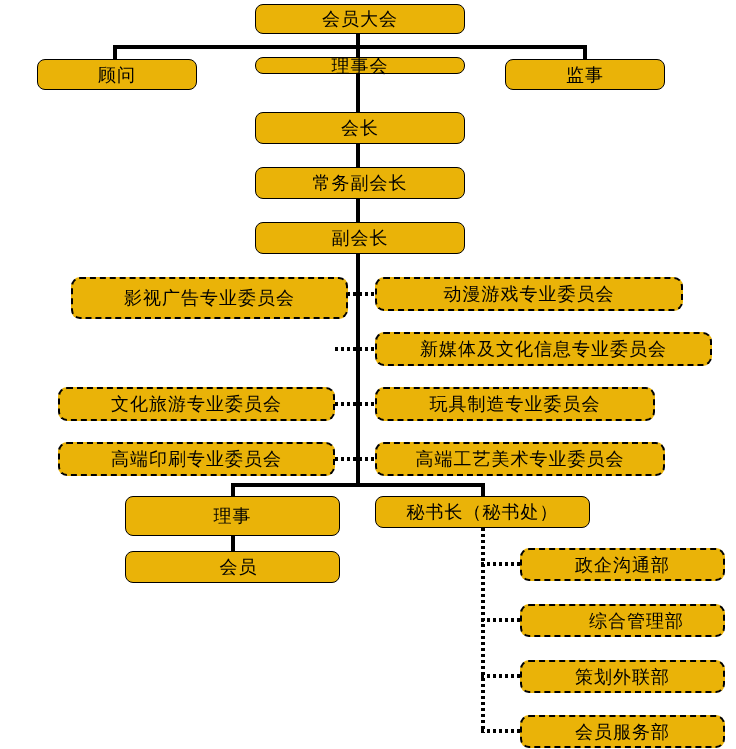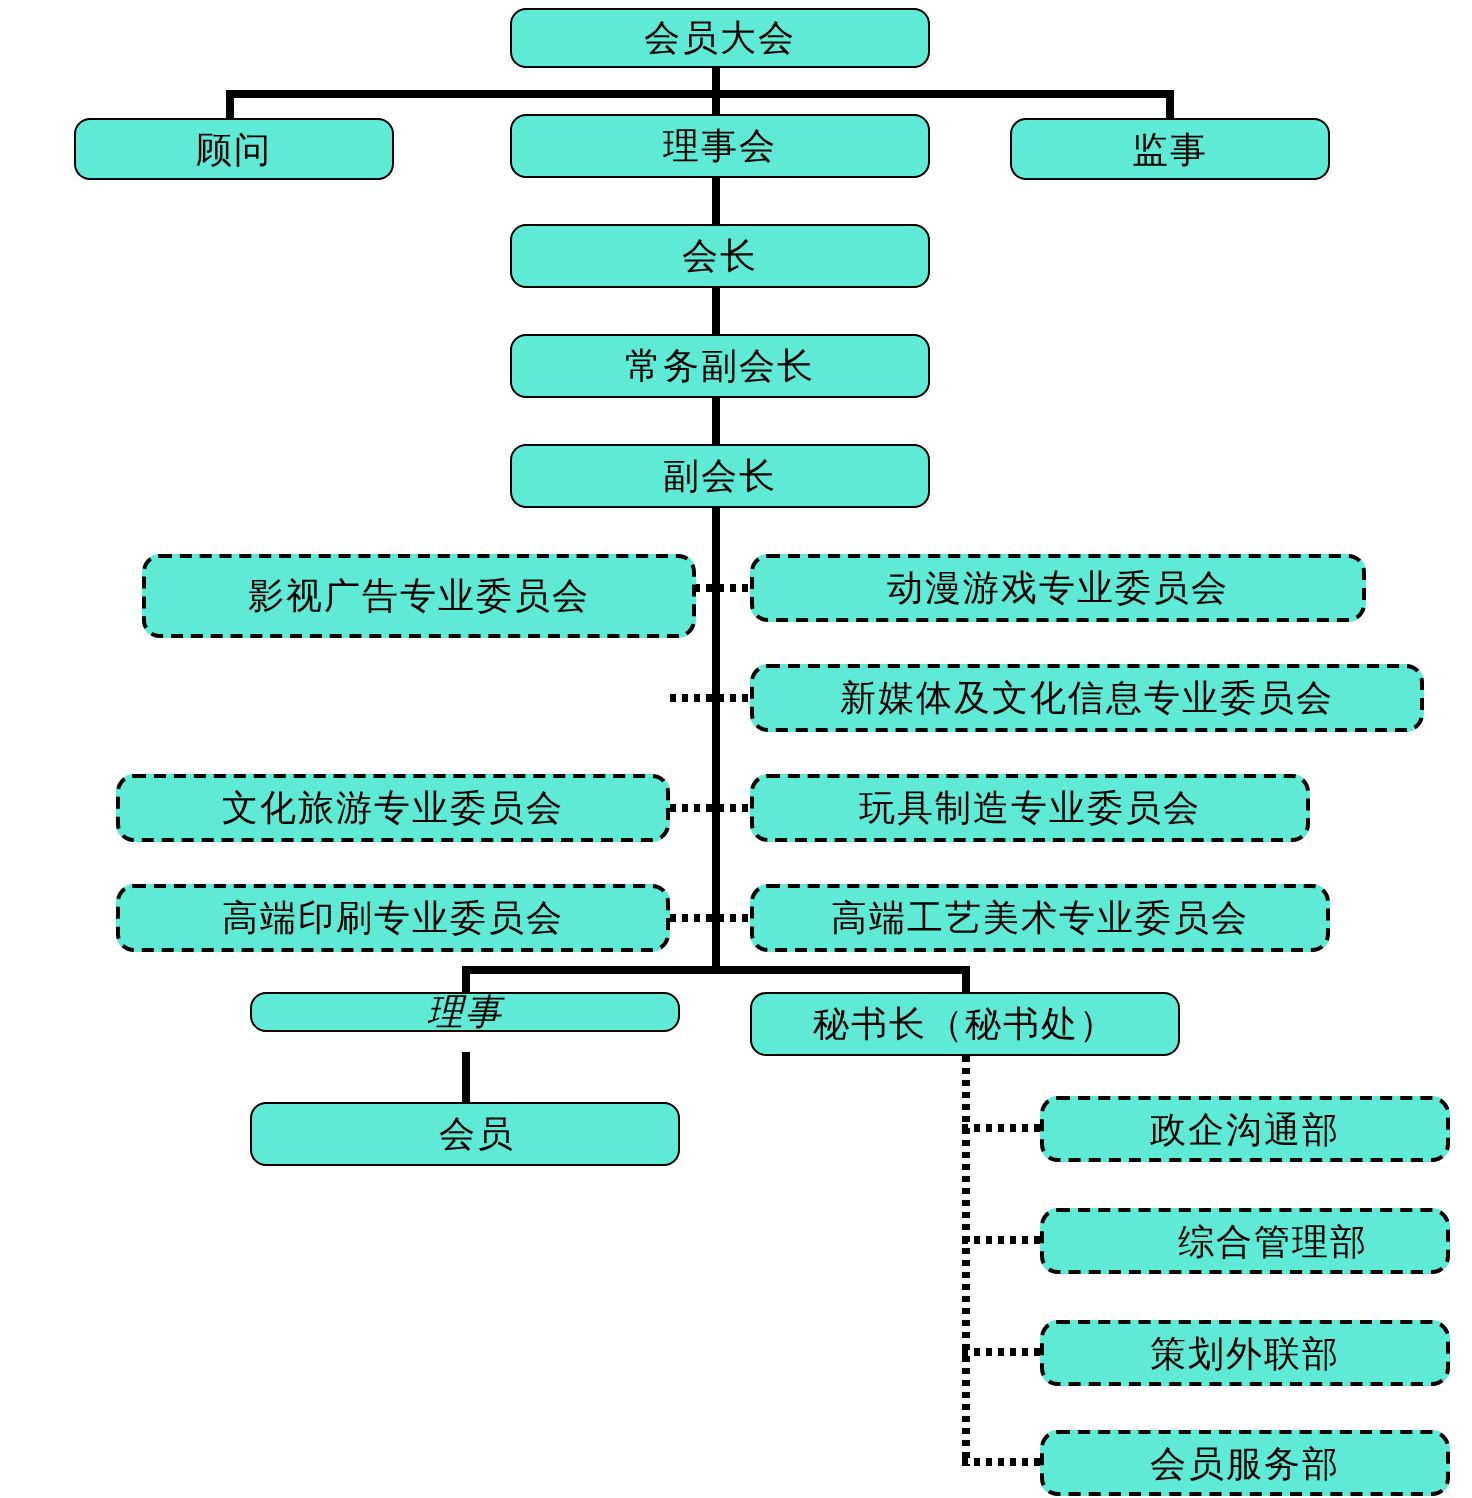--- a/index.html
+++ b/index.html
@@ -11,21 +11,21 @@
     font-family: "Liberation Sans", sans-serif;
     color: #000000;
     overflow: hidden;
   }
   .ln { position: absolute; background: #000000; }
   .dash-h { position: absolute; background: repeating-linear-gradient(90deg, #000 0 3px, transparent 3px 6px); }
   .dash-v { position: absolute; background: repeating-linear-gradient(180deg, #000 0 3px, transparent 3px 6px); }
   .node {
     position: absolute;
     box-sizing: border-box;
-    background: #5eead4;
+    background: #eab308;
     border: 1.5px solid #000000;
     border-radius: 8px;
     display: flex;
     align-items: center;
     justify-content: center;
     font-size: 18px;
     letter-spacing: 1px;
     line-height: 1;
     white-space: nowrap;
   }
@@ -56,21 +56,21 @@
   <div class="dash-h" style="left:481px; top:618px; width:41px; height:4px;"></div>
   <div class="dash-h" style="left:481px; top:674px; width:41px; height:4px;"></div>
   <div class="dash-h" style="left:481px; top:729px; width:41px; height:4px;"></div>
 
   <div class="node" style="left:255px; top:4px; width:210px; height:30px;">
     <span>会员大会</span>
   </div>
   <div class="node" style="left:37px; top:59px; width:160px; height:31px;">
     <span>顾问</span>
   </div>
-  <div class="node" style="left:255px; top:57px; width:210px; height:32px;">
+  <div class="node" style="left:255px; top:57px; width:210px; height:17px;">
     <span>理事会</span>
   </div>
   <div class="node" style="left:505px; top:59px; width:160px; height:31px;align-items:center;">
     <span>监事</span>
   </div>
   <div class="node" style="left:255px; top:112px; width:210px; height:32px;">
     <span>会长</span>
   </div>
   <div class="node" style="left:255px; top:167px; width:210px; height:32px;">
     <span>常务副会长</span>
@@ -95,21 +95,21 @@
   <div class="node dashed" style="left:375px; top:332px; width:337px; height:34px;">
     <span>新媒体及文化信息专业委员会</span>
   </div>
   <div class="node dashed" style="left:375px; top:387px; width:280px; height:34px;">
     <span>玩具制造专业委员会</span>
   </div>
   <div class="node dashed" style="left:375px; top:442px; width:290px; height:34px;">
     <span>高端工艺美术专业委员会</span>
   </div>
 
-  <div class="node" style="left:125px; top:496px; width:215px; height:20px;font-style:italic;">
+  <div class="node" style="left:125px; top:496px; width:215px; height:40px;">
     <span>理事</span>
   </div>
   <div class="node" style="left:375px; top:496px; width:215px; height:32px;">
     <span>秘书长（秘书处）</span>
   </div>
   <div class="node" style="left:125px; top:551px; width:215px; height:32px;padding-left:12px;">
     <span>会员</span>
   </div>
 
   <div class="node dashed" style="left:520px; top:548px; width:205px; height:33px;">

